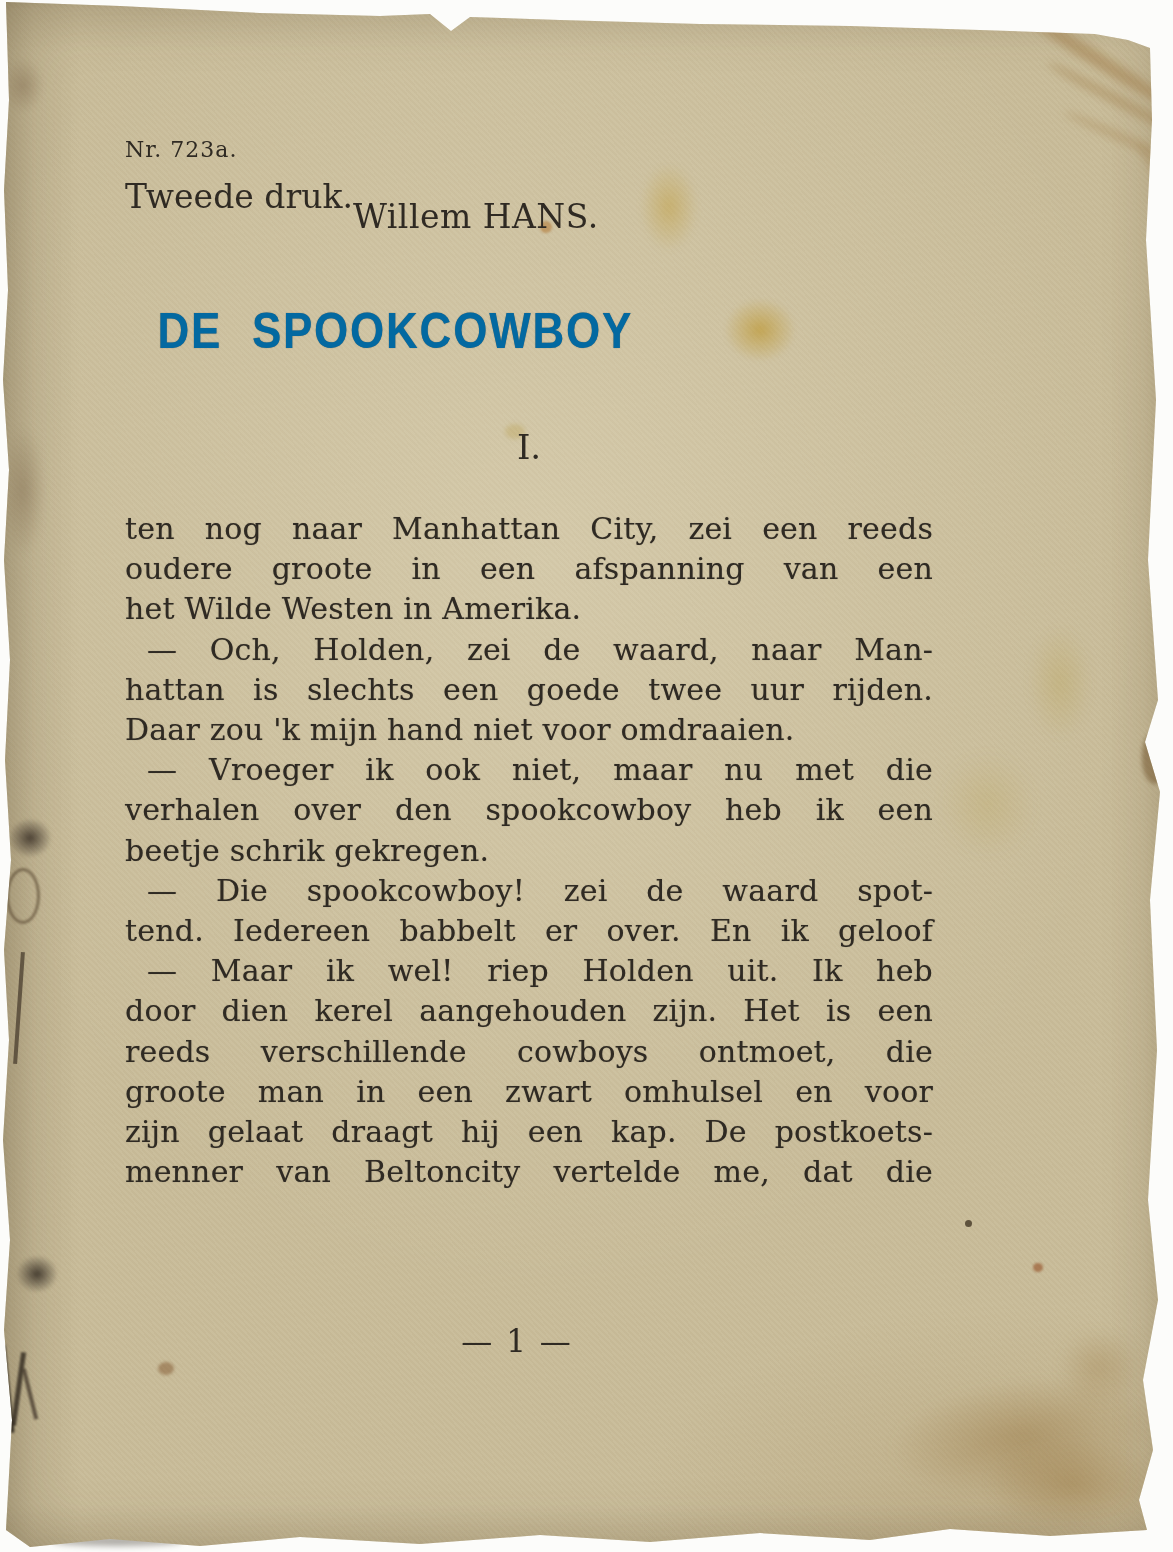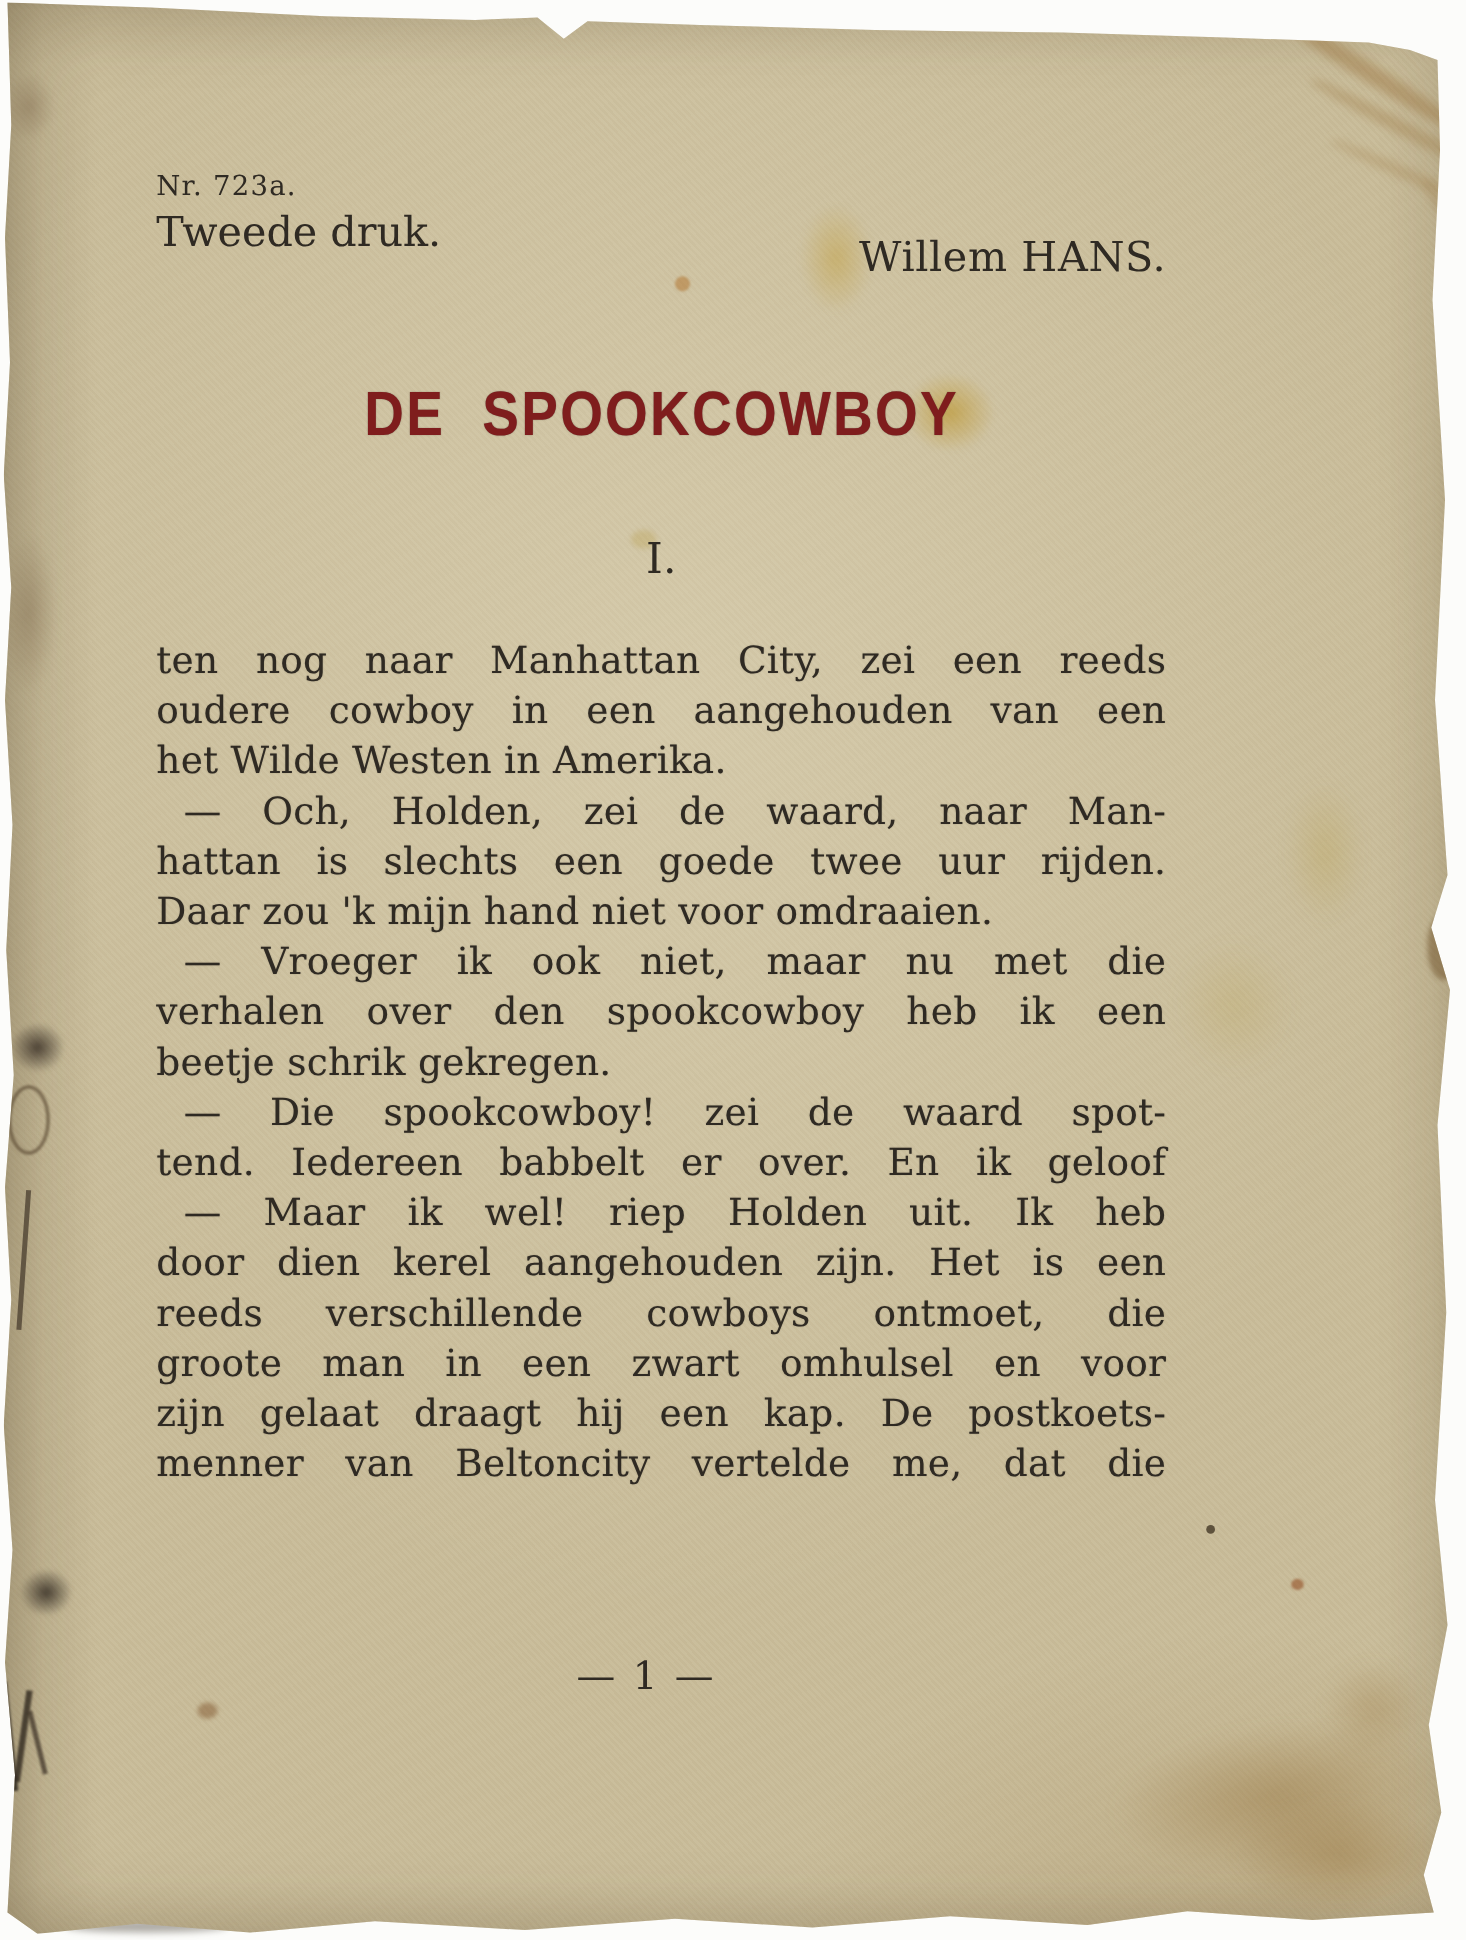--- a/index.html
+++ b/index.html
@@ -27,26 +27,26 @@
       6px 1530px,12px 1420px,4px 1330px,10px 1240px,3px 1140px,9px 1040px,4px 950px,
       11px 860px,5px 760px,10px 660px,4px 560px,9px 470px,3px 380px,8px 290px,4px 190px,9px 100px);
   }
   .under-shadow{position:absolute;left:52px;top:1536px;width:130px;height:10px;z-index:1;
     background:rgba(78,72,60,0.45);filter:blur(3px);border-radius:50%;}
   .mark{position:absolute;pointer-events:none;}
   
   .content{position:absolute;left:0;top:0;width:1173px;height:1552px;z-index:4;color:#2f2a23;}
   .hdr-number{position:absolute;left:125px;top:137px;width:808px;text-align:left;
     font-size:22px;letter-spacing:1px;}
-  .hdr-row{position:absolute;left:125px;top:166px;width:808px;display:flex;
-    justify-content:space-between;align-items:flex-start;font-size:33px;}
+  .hdr-row{position:absolute;left:125px;top:177px;width:808px;display:flex;
+    align-items:flex-start;font-size:33px;}
   .hdr-author{margin-top:20px;letter-spacing:0.5px;}
-  .title{position:absolute;left:125px;top:304px;width:808px;text-align:center;
+  .title{position:absolute;left:125px;top:304px;width:808px;text-align:left;
     font-family:"Liberation Sans", sans-serif;font-weight:bold;font-size:50px;line-height:54px;
-    color:#7f1d1d;}
+    color:#0369a1;}
   .title-inner{display:inline-block;transform:scaleX(0.88);transform-origin:center;
     letter-spacing:2px;word-spacing:18px;text-shadow:0 0 1px rgba(43,38,32,0.55);}
   .chapter{position:absolute;left:125px;top:427px;width:808px;text-align:center;
     font-size:34px;line-height:40px;}
   .body-text{position:absolute;left:125px;top:509px;width:808px;font-size:30px;
     line-height:40.2px;letter-spacing:0.2px;text-shadow:0 0 1px rgba(47,42,35,0.35);}
   .line{text-align:justify;text-align-last:justify;white-space:normal;}
   .line.last{text-align-last:left;}
   .line.first{text-indent:22px;}
   .page-number{position:absolute;left:125px;top:1321px;width:784px;text-align:center;
@@ -96,21 +96,21 @@
       <span>Tweede druk.</span>
       <span class="hdr-author">Willem HANS.</span>
     </div>
     <div class="title">
       <span class="title-inner">DE SPOOKCOWBOY</span>
     </div>
     <div class="chapter">I.</div>
     <div class="body-text">
         <div>
           <div class="line">ten nog naar Manhattan City, zei een reeds</div>
-          <div class="line">oudere cowboy in een aangehouden van een</div>
+          <div class="line">oudere groote in een afspanning van een</div>
           <div class="line last">het Wilde Westen in Amerika.</div>
         </div>
         <div>
           <div class="line first">— Och, Holden, zei de waard, naar Man-</div>
           <div class="line">hattan is slechts een goede twee uur rijden.</div>
           <div class="line last">Daar zou 'k mijn hand niet voor omdraaien.</div>
         </div>
         <div>
           <div class="line first">— Vroeger ik ook niet, maar nu met die</div>
           <div class="line">verhalen over den spookcowboy heb ik een</div>

